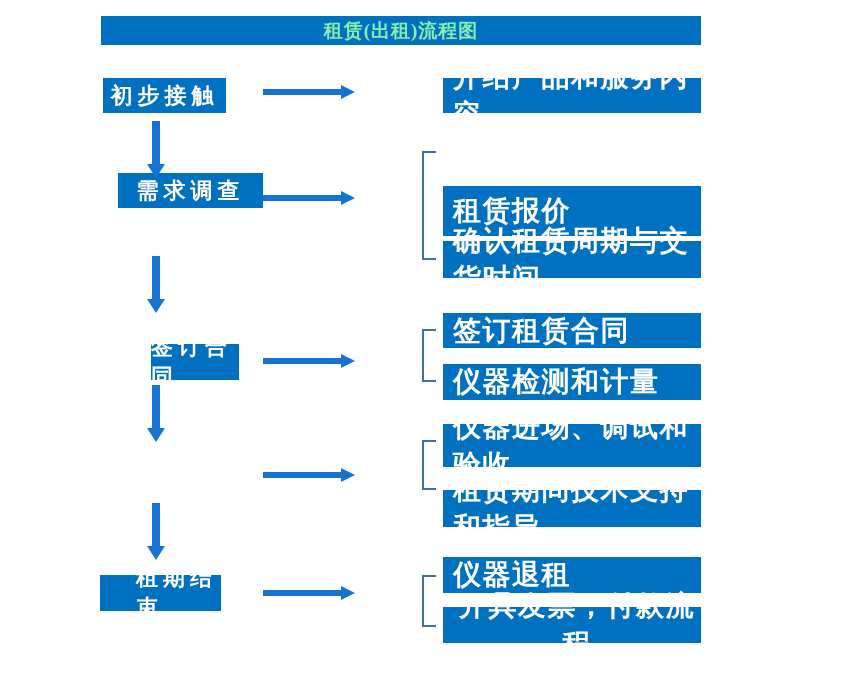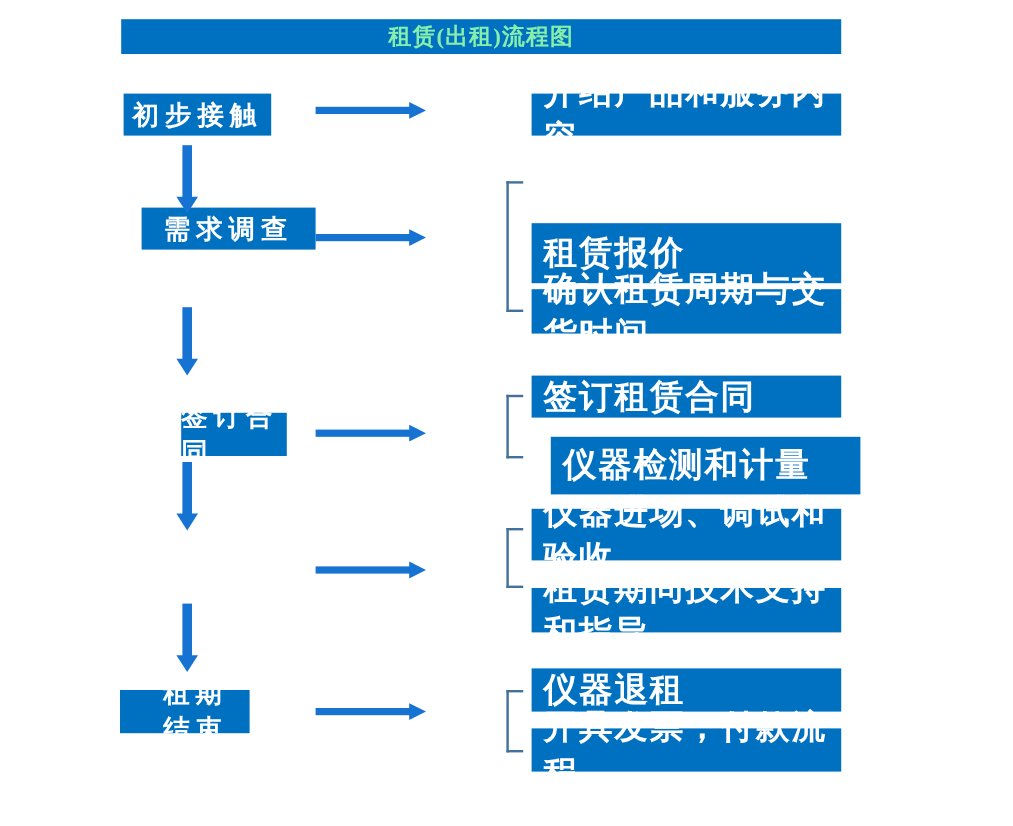--- a/index.html
+++ b/index.html
@@ -80,21 +80,21 @@
 </head>
 <body>
 
 <div class="canvas">
 
   <div class="title-bar">租赁(出租)流程图</div>
 
   <div class="box step" style="left:103px; top:78px;  width:123px; height:35px;">初步接触</div>
   <div class="box step" style="left:103px; top:173px; width:145px; height:35px;margin-left:15px;">需求调查</div>
   <div class="box step" style="left:119px; top:344px; width:88px; height:36px;margin-left:32px;">签订合同</div>
-  <div class="box step" style="left:100px; top:575px; width:108px; height:36px;padding-left:36px;">租期结束</div>
+  <div class="box step" style="left:100px; top:575px; width:121px; height:36px;padding-left:36px;">租期结束</div>
 
   <div class="v-arrow" style="top:121px;">
     <div class="shaft"></div>
     <div class="head"></div>
   </div>
   <div class="v-arrow" style="top:256px;">
     <div class="shaft"></div>
     <div class="head"></div>
   </div>
   <div class="v-arrow" style="top:385px;">
@@ -131,21 +131,21 @@
   <div class="bracket" style="top:329px; height:53px;"></div>
   <div class="bracket" style="top:440px; height:50px;"></div>
   <div class="bracket" style="top:575px; height:52px;"></div>
 
   <div class="box detail" style="top:78px;  height:35px;">介绍产品和服务内容</div>
 
   <div class="box detail" style="top:186px; height:50px;">租赁报价</div>
   <div class="box detail" style="top:241px; height:37px;">确认租赁周期与交货时间</div>
 
   <div class="box detail" style="top:313px; height:35px;">签订租赁合同</div>
-  <div class="box detail" style="top:364px; height:48px;margin-left:16px;">仪器检测和计量</div>
+  <div class="box detail" style="top:364px; height:36px;">仪器检测和计量</div>
 
   <div class="box detail" style="top:424px; height:43px;">仪器进场、调试和验收</div>
   <div class="box detail" style="top:490px; height:37px;">租赁期间技术支持和指导</div>
 
   <div class="box detail" style="top:557px; height:36px;">仪器退租</div>
-  <div class="box detail" style="top:607px; height:36px;">开具发票，付款流程</div>
+  <div class="box detail" style="top:607px; height:36px;text-align:center;">开具发票，付款流程</div>
 
 </div>
 
 </body></html>

